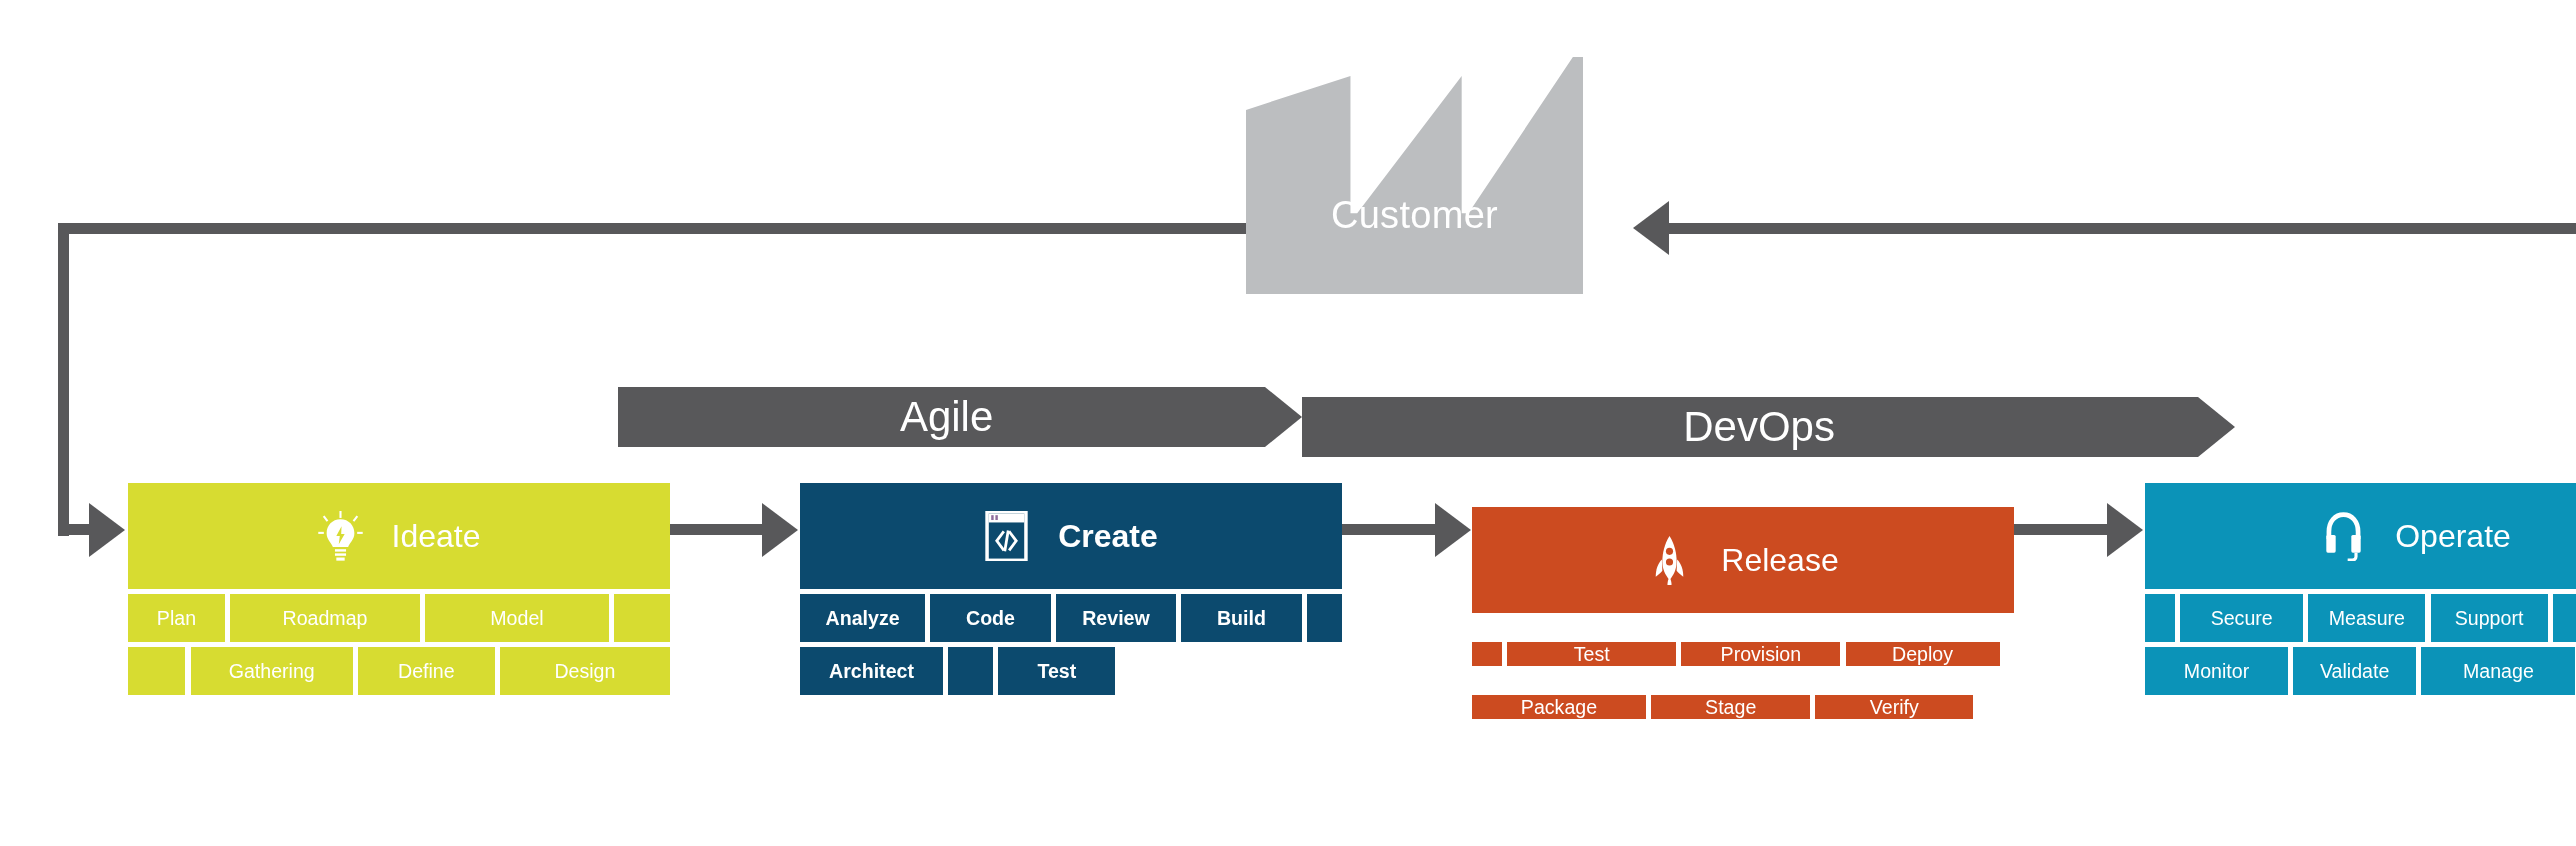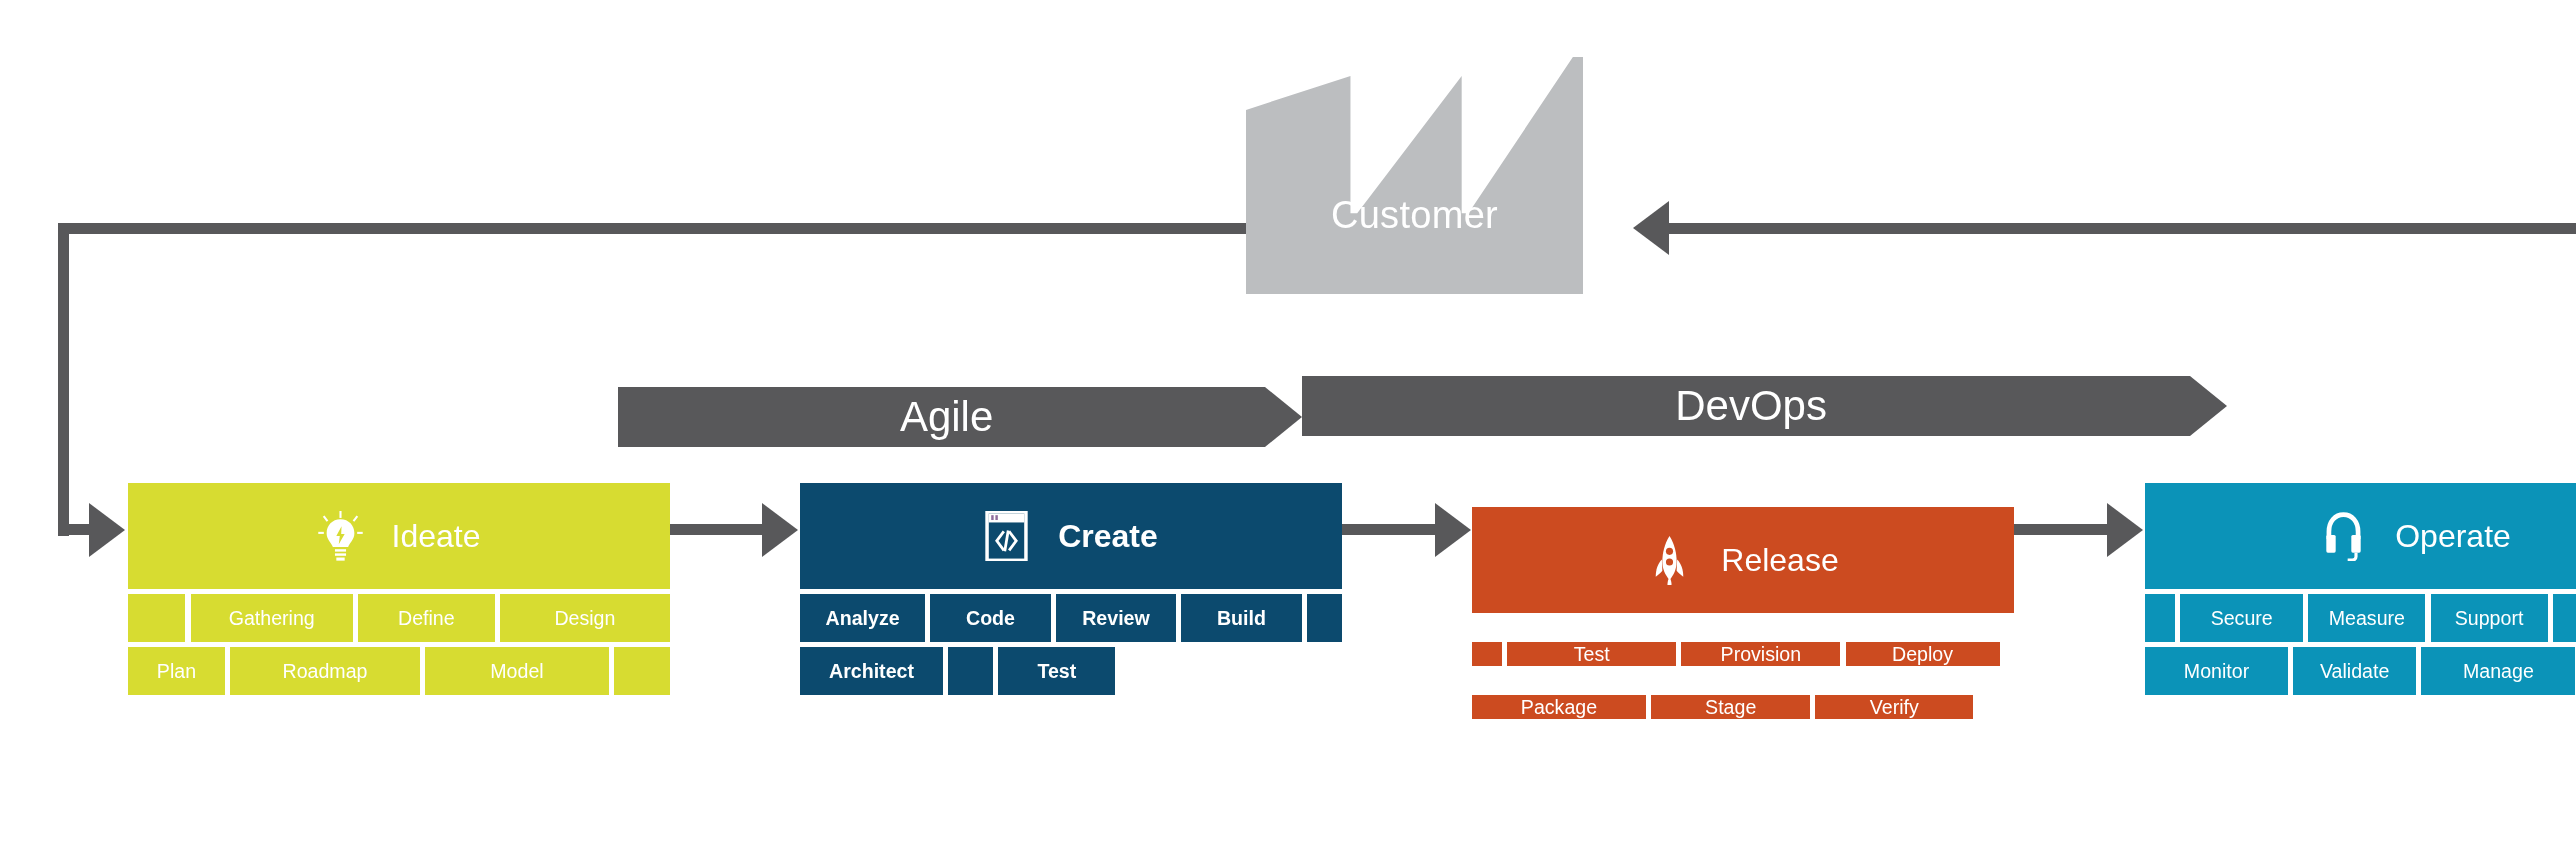--- a/index.html
+++ b/index.html
@@ -81,22 +81,23 @@
     display: flex;
     align-items: center;
     justify-content: center;
   }
   .banner span { transform: translateX(-13.4px); }
   #banner-agile {
     left: 618px; top: 387px; width: 684px;
     clip-path: polygon(0 0, calc(100% - 37px) 0, 100% 50%, calc(100% - 37px) 100%, 0 100%);
   }
   #banner-devops {
-    left: 1302px; top: 376px; width: 925px;
+    left: 1302px; top: 397px; width: 925px;
     clip-path: polygon(0 0, calc(100% - 37px) 0, 100% 50%, calc(100% - 37px) 100%, 0 100%);
+    padding-left: 8px;
   }
 
   
   .stage-col { position: absolute; top: 483px; width: 542px; }
 
   .stage-head {
     height: 106px;
     display: flex;
     align-items: center;
     justify-content: center;
@@ -178,30 +179,30 @@
         <rect x="56" y="30" width="8" height="3" fill="#fff"></rect>
         <path d="M32 12 C20 12 12 21 12 32 C12 41 19 46 21 52 L43 52 C45 46 52 41 52 32 C52 21 44 12 32 12 Z" fill="#fff"></path>
         <path d="M33.5 22 L26 36 L31 36 L29.5 48 L38 33 L33 33 Z" fill="#d7dc31"></path>
         <rect x="24" y="55" width="16" height="3.5" fill="#fff"></rect>
         <rect x="24" y="61" width="16" height="3.5" fill="#fff"></rect>
         <rect x="26" y="67" width="12" height="4.5" fill="#fff"></rect>
       </svg>
       <div class="stage-title">Ideate</div>
     </div>
     <div class="tile-row">
+        <div class="tile" style="width: 97px;">Plan</div>
+        <div class="tile" style="width: 190px;">Roadmap</div>
+        <div class="tile" style="width: 184px;">Model</div>
+        <div class="tile spacer" style="width: 56px;"></div>
+      </div>
+    <div class="tile-row">
         <div class="tile spacer" style="width: 58px;"></div>
         <div class="tile" style="width: 164px;">Gathering</div>
         <div class="tile" style="width: 138px;">Define</div>
         <div class="tile" style="width: 172px;">Design</div>
-      </div>
-    <div class="tile-row">
-        <div class="tile" style="width: 97px;">Plan</div>
-        <div class="tile" style="width: 190px;">Roadmap</div>
-        <div class="tile" style="width: 184px;">Model</div>
-        <div class="tile spacer" style="width: 56px;"></div>
       </div>
   </div>
 
   <div class="stage-col" id="col-create">
     <div class="stage-head">
       <svg class="stage-icon" viewBox="0 0 58 72">
         <rect x="1" y="1" width="56" height="70" fill="none" stroke="#fff" stroke-width="5"></rect>
         <rect x="3.5" y="3.5" width="51" height="13" fill="#fff"></rect>
         <rect x="7" y="6" width="3.5" height="7" fill="#8e6c9c"></rect>
         <rect x="13" y="6" width="3.5" height="7" fill="#8e6c9c"></rect>

